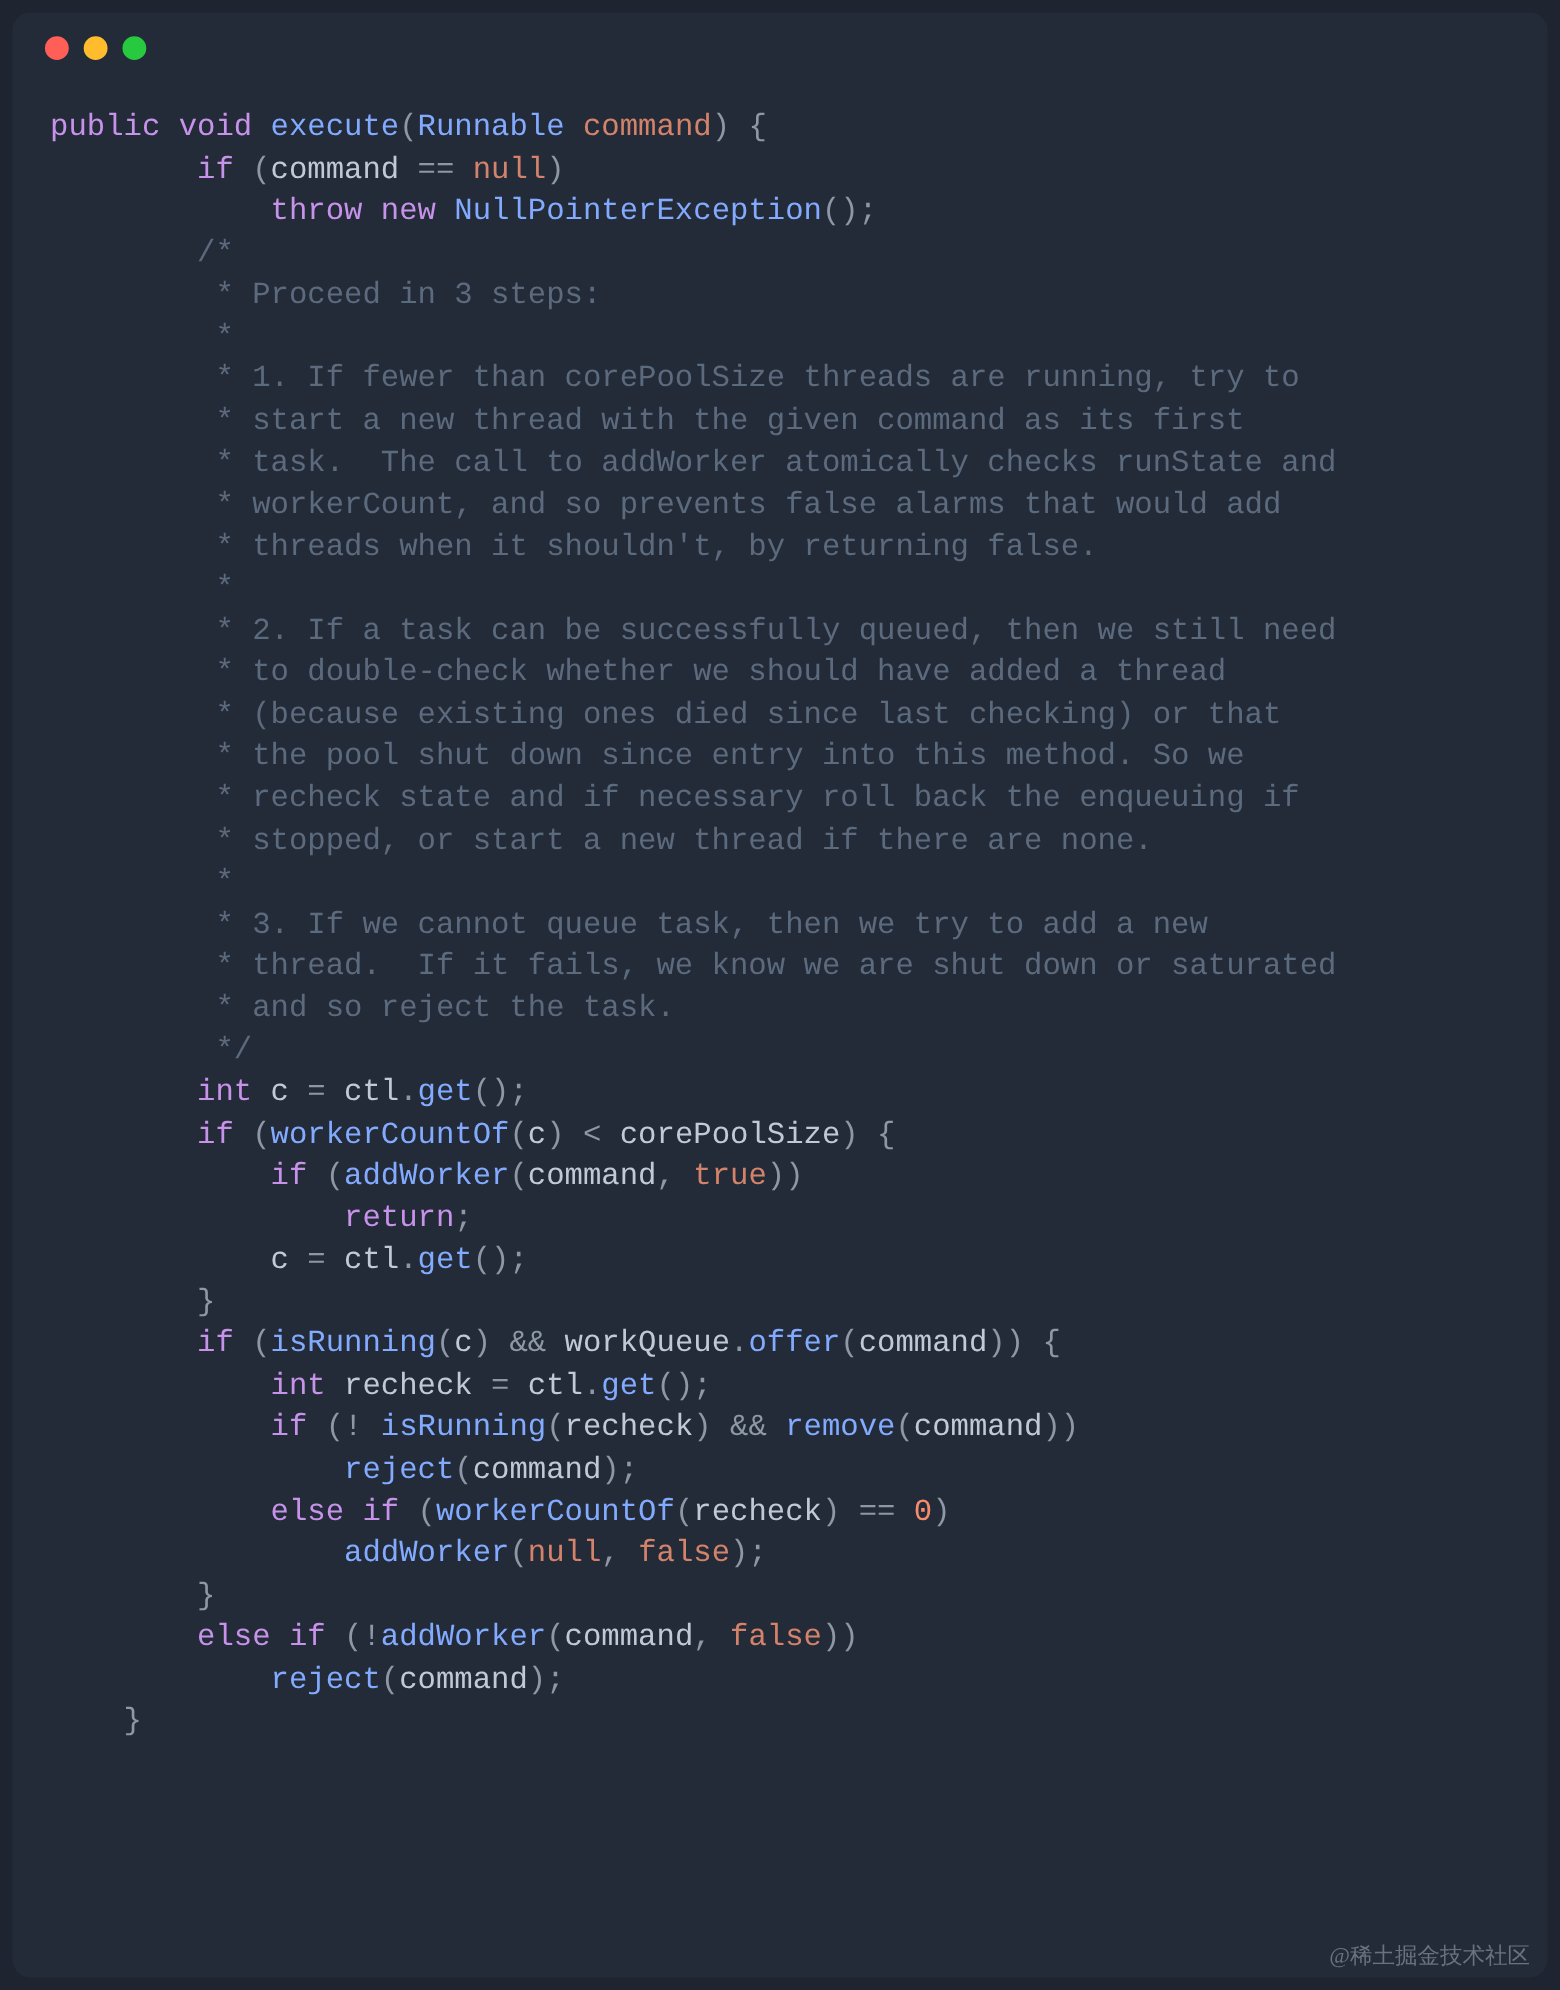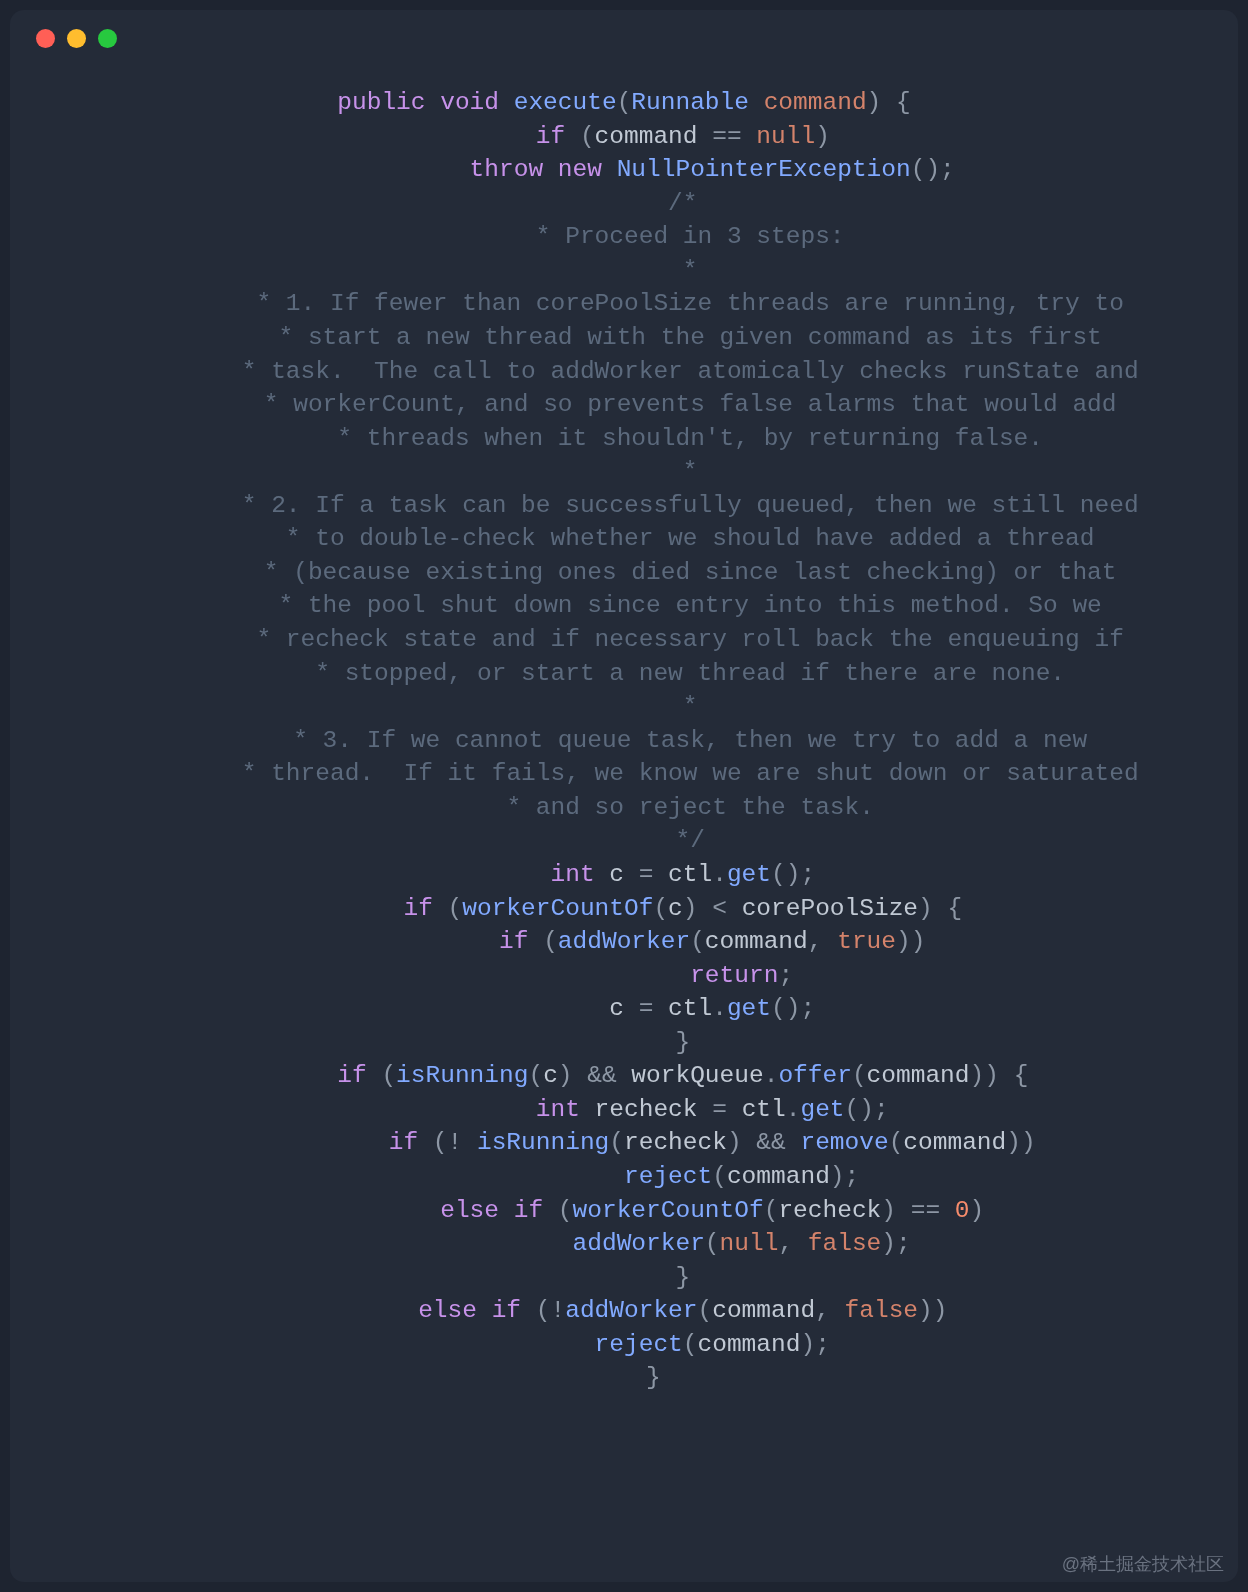--- a/index.html
+++ b/index.html
@@ -13,21 +13,20 @@
   }
   .window {
     position: absolute;
     top: 10px;
     left: 10px;
     right: 10px;
     bottom: 10px;
     background: #242b38;
     border-radius: 14px;
     overflow: hidden;
-    text-align: center;
   }
   .titlebar {
     height: 56px;
     display: flex;
     align-items: center;
     padding-left: 26px;
     gap: 12px;
   }
   .traffic-light {
     width: 19px;
@@ -52,21 +51,21 @@
   .comment { color: #5c6a7d; }
   .num     { color: #f78c6c; }
   .int     { color: #c792ea; }
 
   .watermark {
     position: absolute;
     right: 24px;
     bottom: 16px;
     font-size: 18px;
     color: #6a7280;
-    font-family: Liberation Sans, sans-serif;
+    font-family: Liberation Serif, serif;
   }
 </style>
 </head>
 <body>
 
 <div class="window">
   <div class="titlebar">
     <div class="traffic-light red"></div>
     <div class="traffic-light yellow"></div>
     <div class="traffic-light green"></div>

